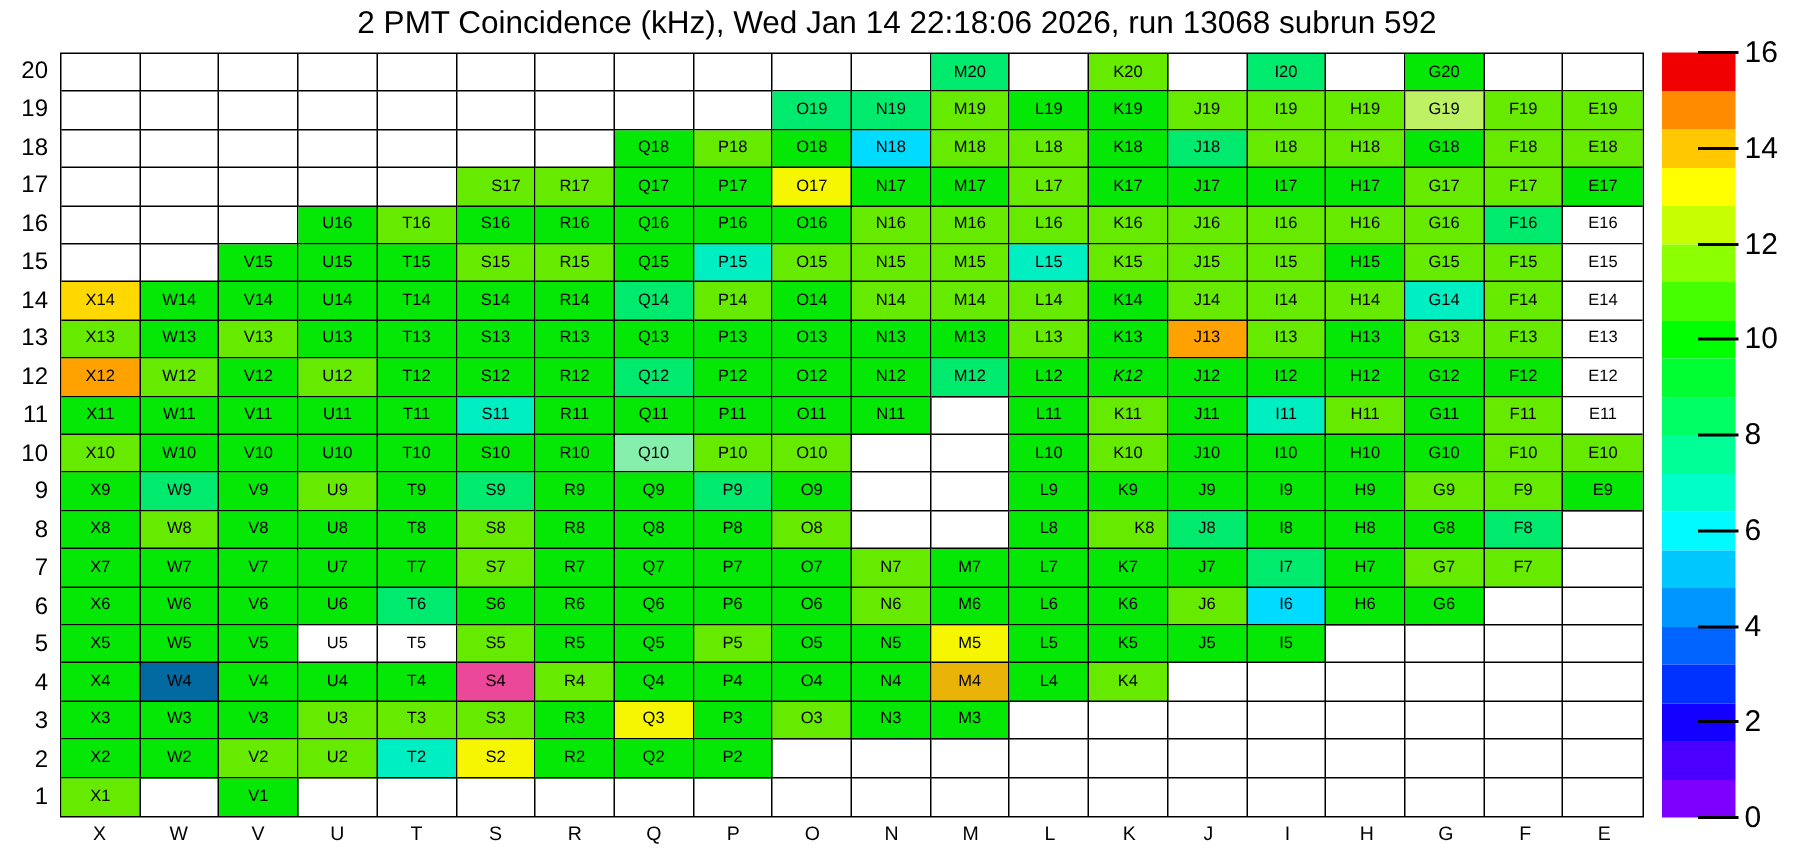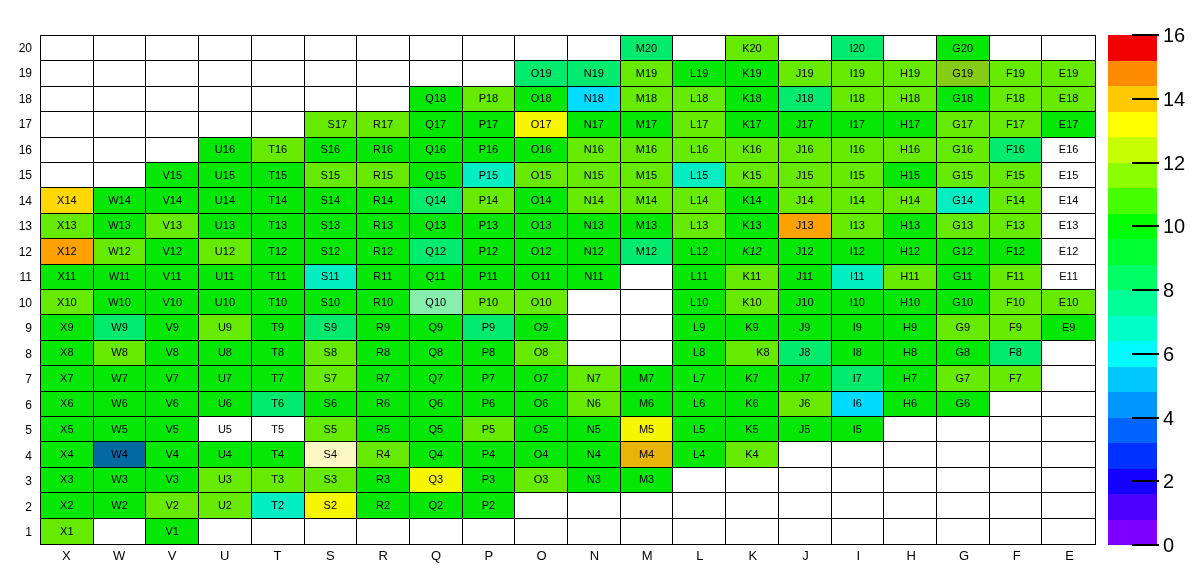--- a/index.html
+++ b/index.html
@@ -21,38 +21,39 @@
     display:flex;align-items:center;justify-content:center;
     font-size:11px;line-height:11px;color:#000;overflow:hidden;
   }
   .cell:nth-child(20n){border-right:none;}
   .cell:nth-child(n+381){border-bottom:none;}
   #y-axis{
     position:absolute;left:0;top:35px;width:34px;height:510px;
     display:flex;flex-direction:column;
   }
   .y-label{flex:1;display:flex;align-items:center;justify-content:flex-end;
-    font-size:12px;padding-right:2px;}
+    font-size:16px;padding-right:2px;}
   #x-axis{
     position:absolute;left:40px;top:548px;width:1056px;height:18px;
     display:flex;
   }
   .x-label{flex:1;text-align:center;font-size:13px;}
   #colorbar{
     position:absolute;left:1108px;top:35px;width:49px;height:510px;
     display:flex;flex-direction:column;
   }
   .cb-band{flex:1;}
   .cb-tick{position:absolute;height:2px;background:#000;left:1132px;width:27px;}
   .cb-label{position:absolute;left:1163px;width:32px;font-size:20px;line-height:20px;}
 </style>
 </head>
 <body>
 
 <div id="canvas">
+  <div class="chart-title">2 PMT Coincidence (kHz), Wed Jan 14 22:18:06 2026, run 13068 subrun 592</div>
   <div id="y-axis">
       <div class="y-label">20</div>
       <div class="y-label">19</div>
       <div class="y-label">18</div>
       <div class="y-label">17</div>
       <div class="y-label">16</div>
       <div class="y-label">15</div>
       <div class="y-label">14</div>
       <div class="y-label">13</div>
       <div class="y-label">12</div>
@@ -99,21 +100,21 @@
       <div class="cell"></div>
       <div class="cell"></div>
       <div class="cell" style="background: rgb(0, 235, 110);">O19</div>
       <div class="cell" style="background: rgb(0, 235, 110);">N19</div>
       <div class="cell" style="background: rgb(102, 234, 0);">M19</div>
       <div class="cell" style="background: rgb(5, 232, 5);">L19</div>
       <div class="cell" style="background: rgb(5, 232, 5);">K19</div>
       <div class="cell" style="background: rgb(102, 234, 0);">J19</div>
       <div class="cell" style="background: rgb(102, 234, 0);">I19</div>
       <div class="cell" style="background: rgb(102, 234, 0);">H19</div>
-      <div class="cell" style="background: #84cc16;">G19</div>
+      <div class="cell" style="background: #bef264;">G19</div>
       <div class="cell" style="background: rgb(102, 234, 0);">F19</div>
       <div class="cell" style="background: rgb(102, 234, 0);">E19</div>
       <div class="cell"></div>
       <div class="cell"></div>
       <div class="cell"></div>
       <div class="cell"></div>
       <div class="cell"></div>
       <div class="cell"></div>
       <div class="cell"></div>
       <div class="cell" style="background: rgb(5, 232, 5);">Q18</div>
@@ -387,21 +388,21 @@
       <div class="cell" style="background: rgb(5, 232, 5);">I5</div>
       <div class="cell"></div>
       <div class="cell"></div>
       <div class="cell"></div>
       <div class="cell"></div>
       <div class="cell" style="background: rgb(5, 232, 5);">X4</div>
       <div class="cell" style="background: #0369a1;">W4</div>
       <div class="cell" style="background: rgb(5, 232, 5);">V4</div>
       <div class="cell" style="background: rgb(5, 232, 5);">U4</div>
       <div class="cell" style="background: rgb(5, 232, 5);">T4</div>
-      <div class="cell" style="background: #fef9c3;">S4</div>
+      <div class="cell" style="background: #ec4899;">S4</div>
       <div class="cell" style="background: rgb(102, 234, 0);">R4</div>
       <div class="cell" style="background: rgb(5, 232, 5);">Q4</div>
       <div class="cell" style="background: rgb(5, 232, 5);">P4</div>
       <div class="cell" style="background: rgb(5, 232, 5);">O4</div>
       <div class="cell" style="background: rgb(5, 232, 5);">N4</div>
       <div class="cell" style="background: #eab308;">M4</div>
       <div class="cell" style="background: rgb(5, 232, 5);">L4</div>
       <div class="cell" style="background: rgb(102, 234, 0);">K4</div>
       <div class="cell"></div>
       <div class="cell"></div>

